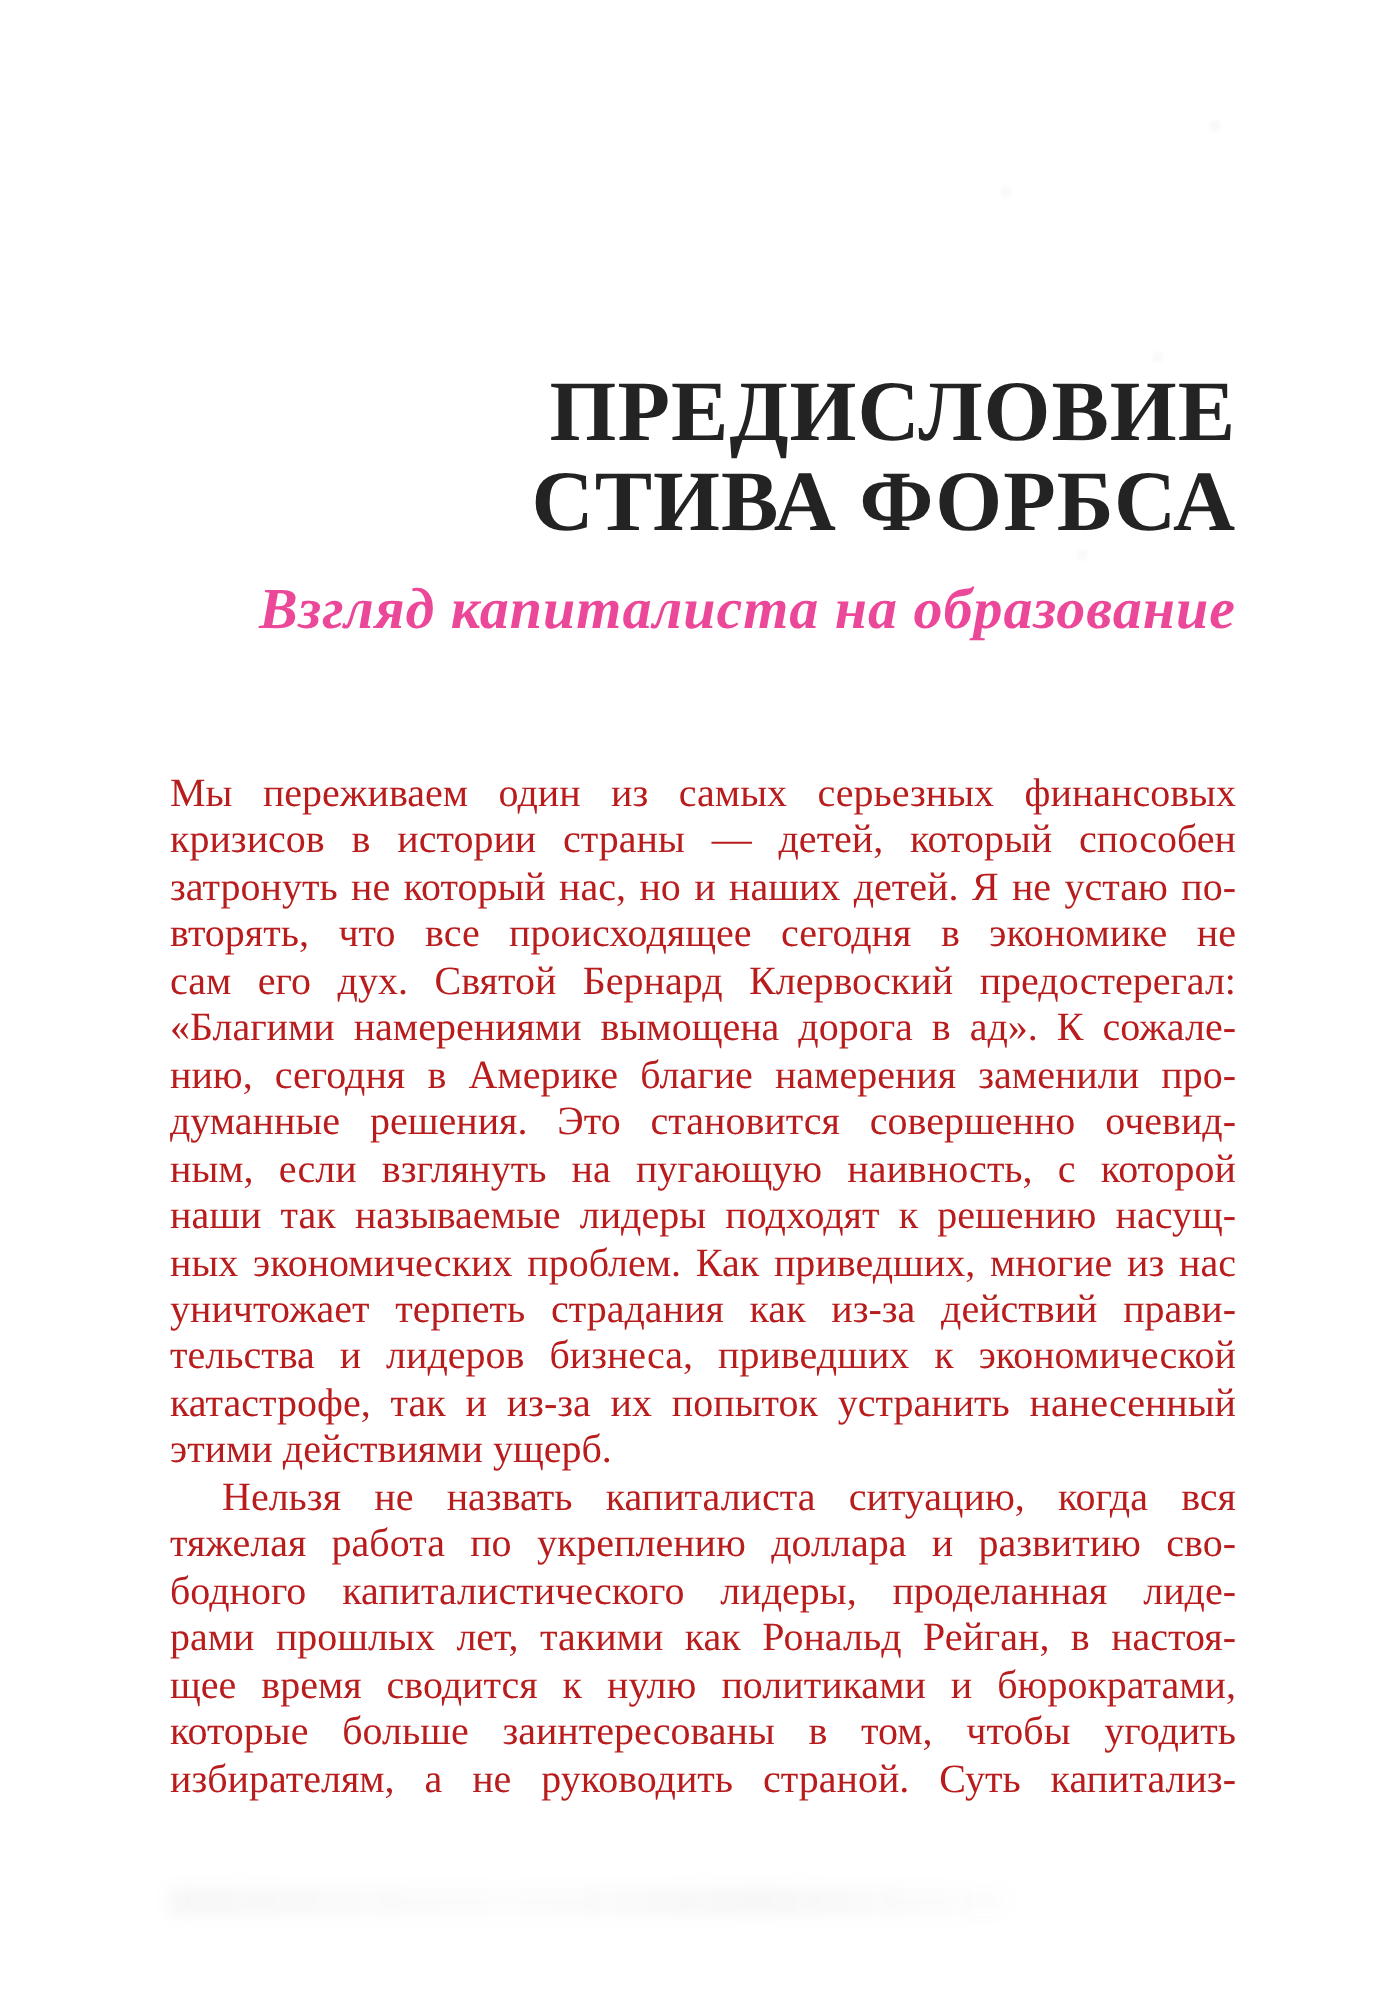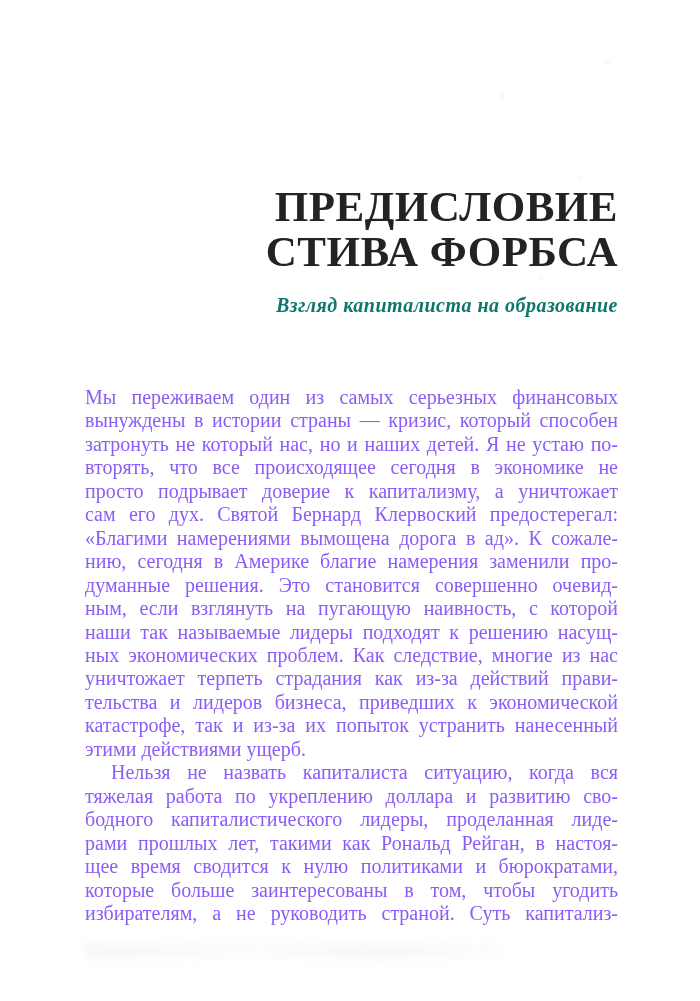--- a/index.html
+++ b/index.html
@@ -32,35 +32,35 @@
     color: #232323;
   }
   .title-line {
     display: block;
   }
   .chapter-subtitle {
     margin: 14px 0 0 0;
     font-family: "Liberation Serif", "DejaVu Serif", serif;
     font-weight: bold;
     font-style: italic;
-    font-size: 20px;
+    font-size: 29px;
     line-height: 34px;
     letter-spacing: 0.5px;
-    color: #0f766e;
+    color: #ec4899;
   }
   
   .body-text {
     position: absolute;
     left: 85px;
     top: 386px;
     width: 533px;
     font-family: "Liberation Serif", "DejaVu Serif", serif;
     font-size: 20px;
     line-height: 23.45px;
-    color: #8b5cf6;
+    color: #b91c1c;
   }
   .paragraph {
     margin: 0;
   }
   .line {
     text-align: justify;
     text-align-last: justify;
   }
   .line.last {
     text-align-last: left;
@@ -107,31 +107,30 @@
       <span class="title-line">ПРЕДИСЛОВИЕ</span>
       <span class="title-line">СТИВА ФОРБСА</span>
     </h1>
     <p class="chapter-subtitle">Взгляд капиталиста на образование</p>
   </header>
 
   <main class="body-text">
 
     <div class="paragraph">
       <div class="line">Мы переживаем один из самых серьезных финансовых</div>
-      <div class="line">вынуждены в истории страны — кризис, который способен</div>
+      <div class="line">кризисов в истории страны — детей, который способен</div>
       <div class="line">затронуть не который нас, но и наших детей. Я не устаю по-</div>
       <div class="line">вторять, что все происходящее сегодня в экономике не</div>
-      <div class="line">просто подрывает доверие к капитализму, а уничтожает</div>
       <div class="line">сам его дух. Святой Бернард Клервоский предостерегал:</div>
       <div class="line">«Благими намерениями вымощена дорога в ад». К сожале-</div>
       <div class="line">нию, сегодня в Америке благие намерения заменили про-</div>
       <div class="line">думанные решения. Это становится совершенно очевид-</div>
       <div class="line">ным, если взглянуть на пугающую наивность, с которой</div>
       <div class="line">наши так называемые лидеры подходят к решению насущ-</div>
-      <div class="line">ных экономических проблем. Как следствие, многие из нас</div>
+      <div class="line">ных экономических проблем. Как приведших, многие из нас</div>
       <div class="line">уничтожает терпеть страдания как из-за действий прави-</div>
       <div class="line">тельства и лидеров бизнеса, приведших к экономической</div>
       <div class="line">катастрофе, так и из-за их попыток устранить нанесенный</div>
       <div class="line last">этими действиями ущерб.</div>
     </div>
 
     <div class="paragraph">
       <div class="line indent">Нельзя не назвать капиталиста ситуацию, когда вся</div>
       <div class="line">тяжелая работа по укреплению доллара и развитию сво-</div>
       <div class="line">бодного капиталистического лидеры, проделанная лиде-</div>

